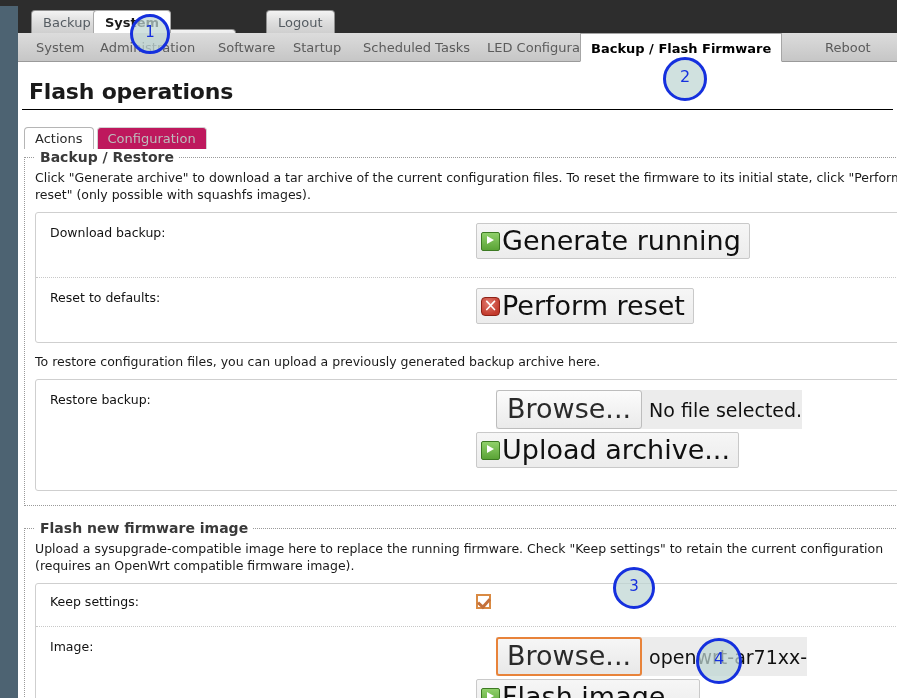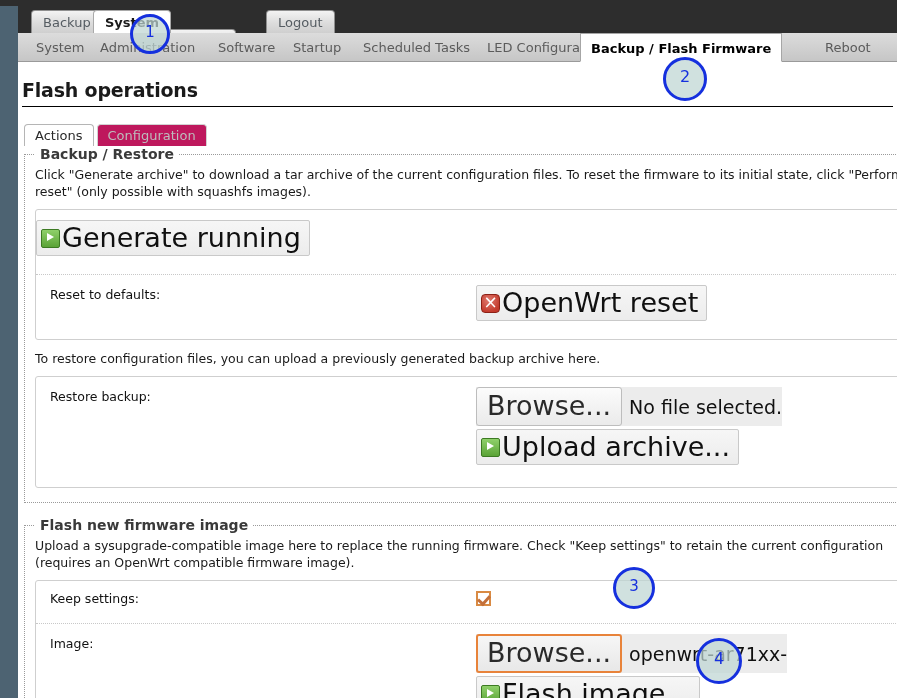--- a/index.html
+++ b/index.html
@@ -104,22 +104,22 @@
   
   .content {
     position: absolute;
     left: 18px; top: 61px;
     width: 879px;
     height: 637px;
     background: #ffffff;
     overflow: hidden;
   }
   .page-title {
-    margin: 18px 0 0 4px;
-    font-size: 19px;
+    margin: 18px 0 0 11px;
+    font-size: 22px;
     font-weight: bold;
     color: #1a1a1a;
     letter-spacing: -0.2px;
   }
   .title-rule {
     margin: 5px 4px 0 4px;
     height: 1px;
     background: #000000;
   }
 
@@ -255,20 +255,21 @@
     color: #ffffff;
     font-family: "DejaVu Sans", sans-serif;
   }
 
   
   .fileinput {
     display: inline-flex;
     align-items: flex-end;
     background: #ececec;
     max-width: 100%;
+    margin-left: 20px;
   }
   .browse-btn {
     box-sizing: border-box;
     background: linear-gradient(to bottom, #fcfcfc 0%, #eaeaea 100%);
     border: 1px solid #bdbdbd;
     border-radius: 3px;
     padding: 1px 10px 2px 10px;
     font-size: 27px;
     line-height: 34px;
     color: #2a2a2a;
@@ -356,34 +357,35 @@
     <span class="cbi-tab">Actions</span><span class="cbi-tab disabled">Configuration</span>
   </div>
 
   <fieldset class="cbi">
     <legend>Backup / Restore</legend>
 
     <div class="descr two-line" style="width:878px;">Click "Generate archive" to download a tar archive of the current configuration files. To reset the firmware to its initial state, click "Perform reset" (only possible with squashfs images).</div>
 
     <div class="cbi-section-node">
       <div class="cbi-row">
+        <div class="cbi-label">Download backup:</div>
         <div class="cbi-value">
           <span class="btn">
               <span class="bi ico-apply"></span>
               <span>Generate running</span>
             </span>
         </div>
       </div>
 
       <div class="cbi-row">
         <div class="cbi-label">Reset to defaults:</div>
         <div class="cbi-value">
           <span class="btn">
               <span class="bi ico-reset"></span>
-              <span>OpenWrt reset</span>
+              <span>Perform reset</span>
             </span>
         </div>
       </div>
     </div>
 
     <div class="descr" style="margin-top:10px;">To restore configuration files, you can upload a previously generated backup archive here.</div>
 
     <div class="cbi-section-node">
       <div class="cbi-row" style="min-height:90px;">
         <div class="cbi-label">Restore backup:</div>

